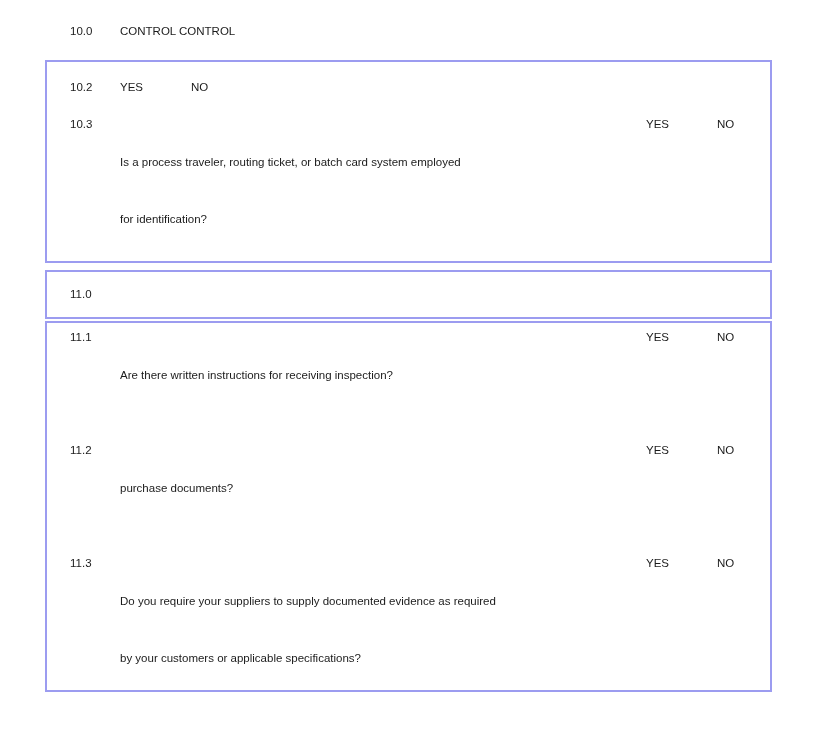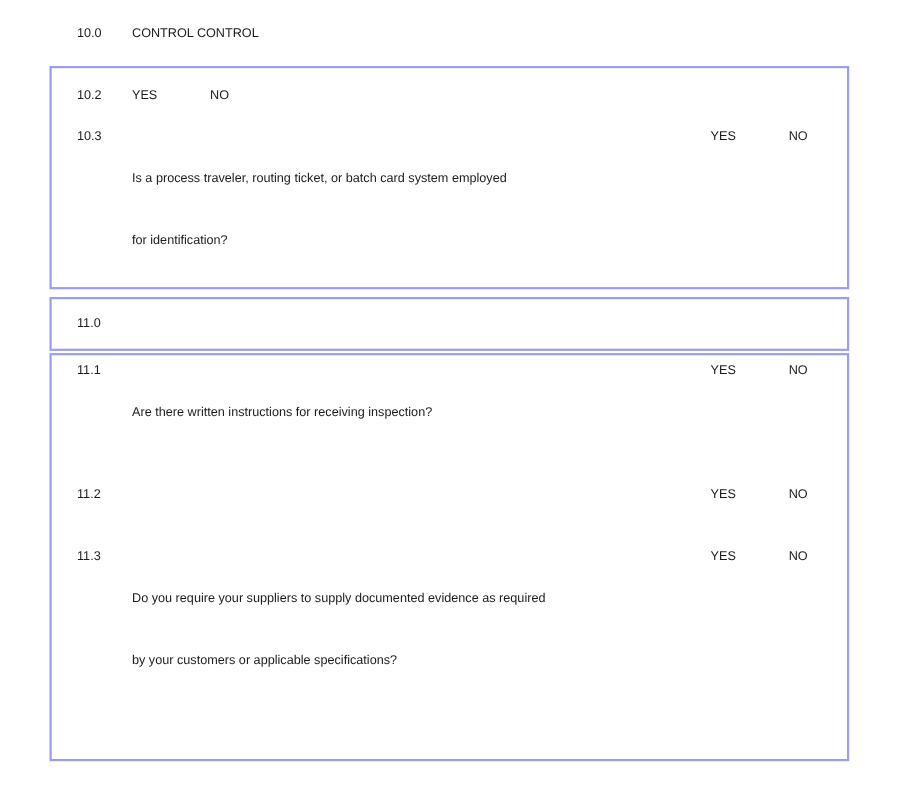--- a/index.html
+++ b/index.html
@@ -102,20 +102,21 @@
     <div class="q-text">
       <div>Are there written instructions for receiving inspection?</div>
     </div>
     <div class="q-ans q-yes">YES</div>
     <div class="q-ans">NO</div>
   </div>
 
   <div class="q-row">
     <div class="q-num">11.2</div>
     <div class="q-text">
+      <div>purchase documents?</div>
     </div>
     <div class="q-ans q-yes">YES</div>
     <div class="q-ans">NO</div>
   </div>
 
   <div class="q-row">
     <div class="q-num">11.3</div>
     <div class="q-text">
       <div>Do you require your suppliers to supply documented evidence as required</div>
       <div>by your customers or applicable specifications?</div>

